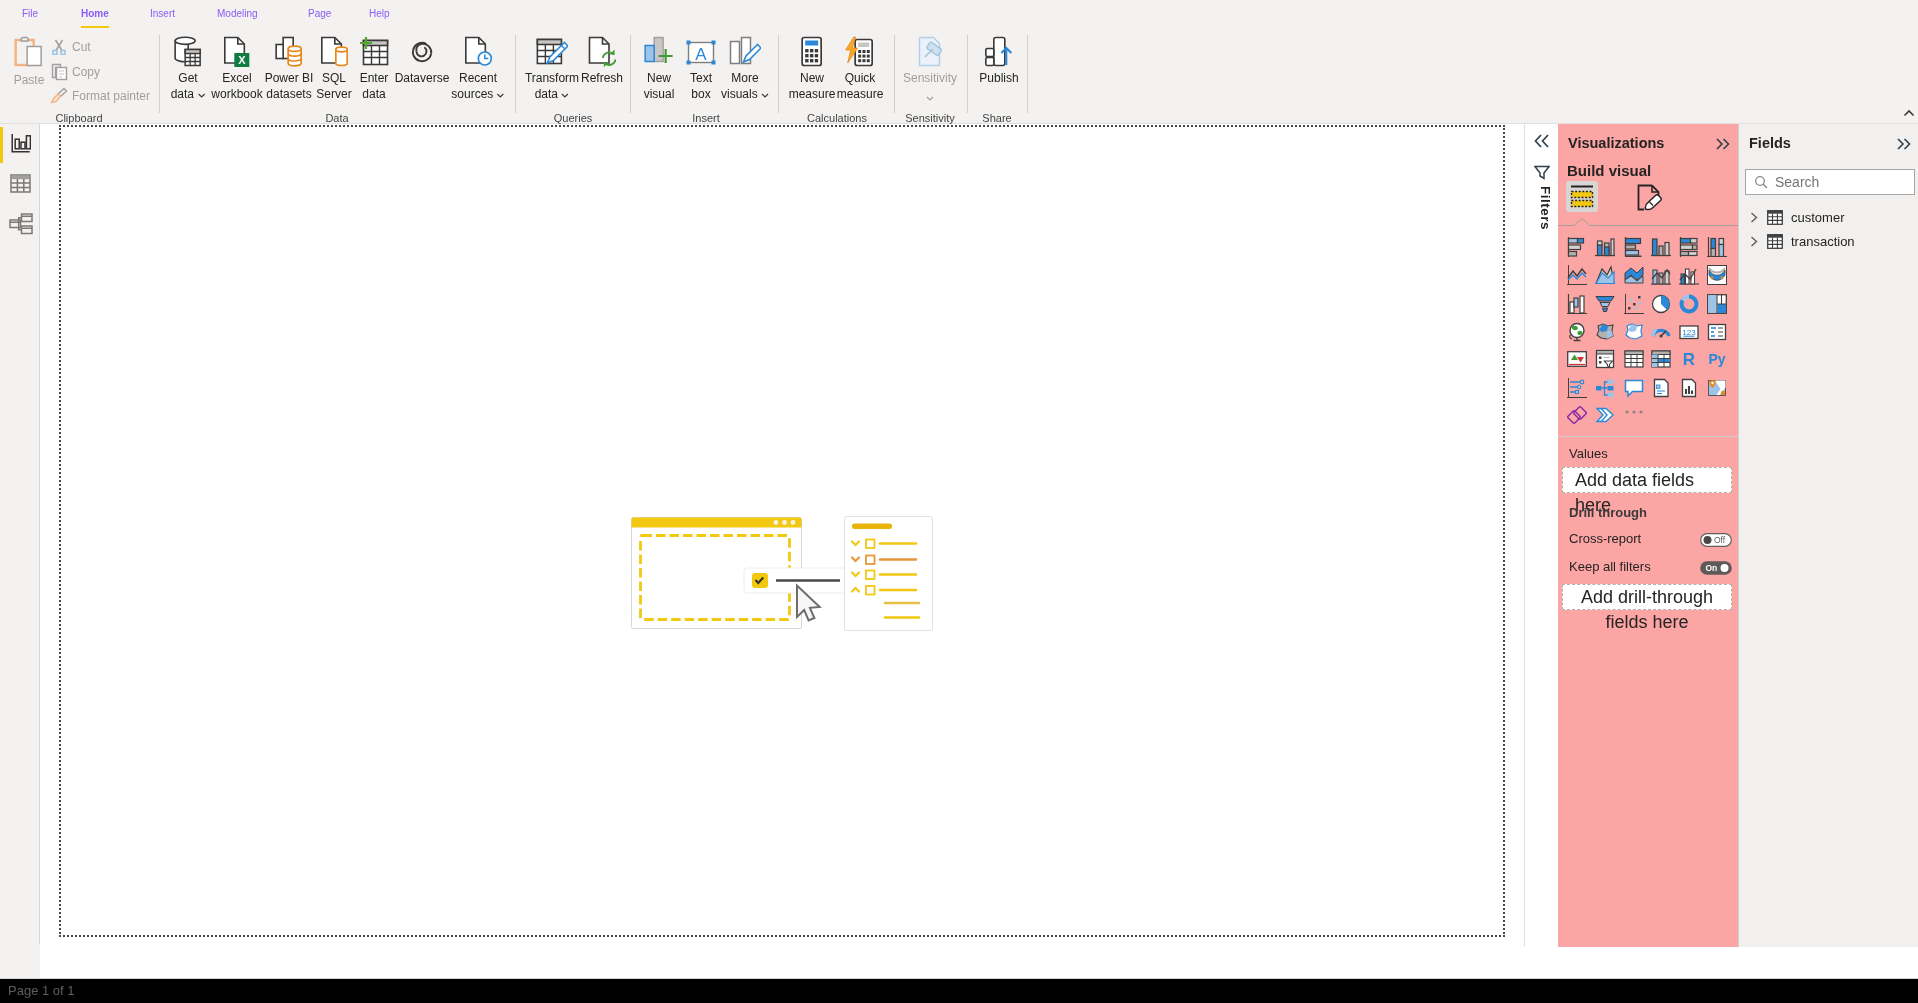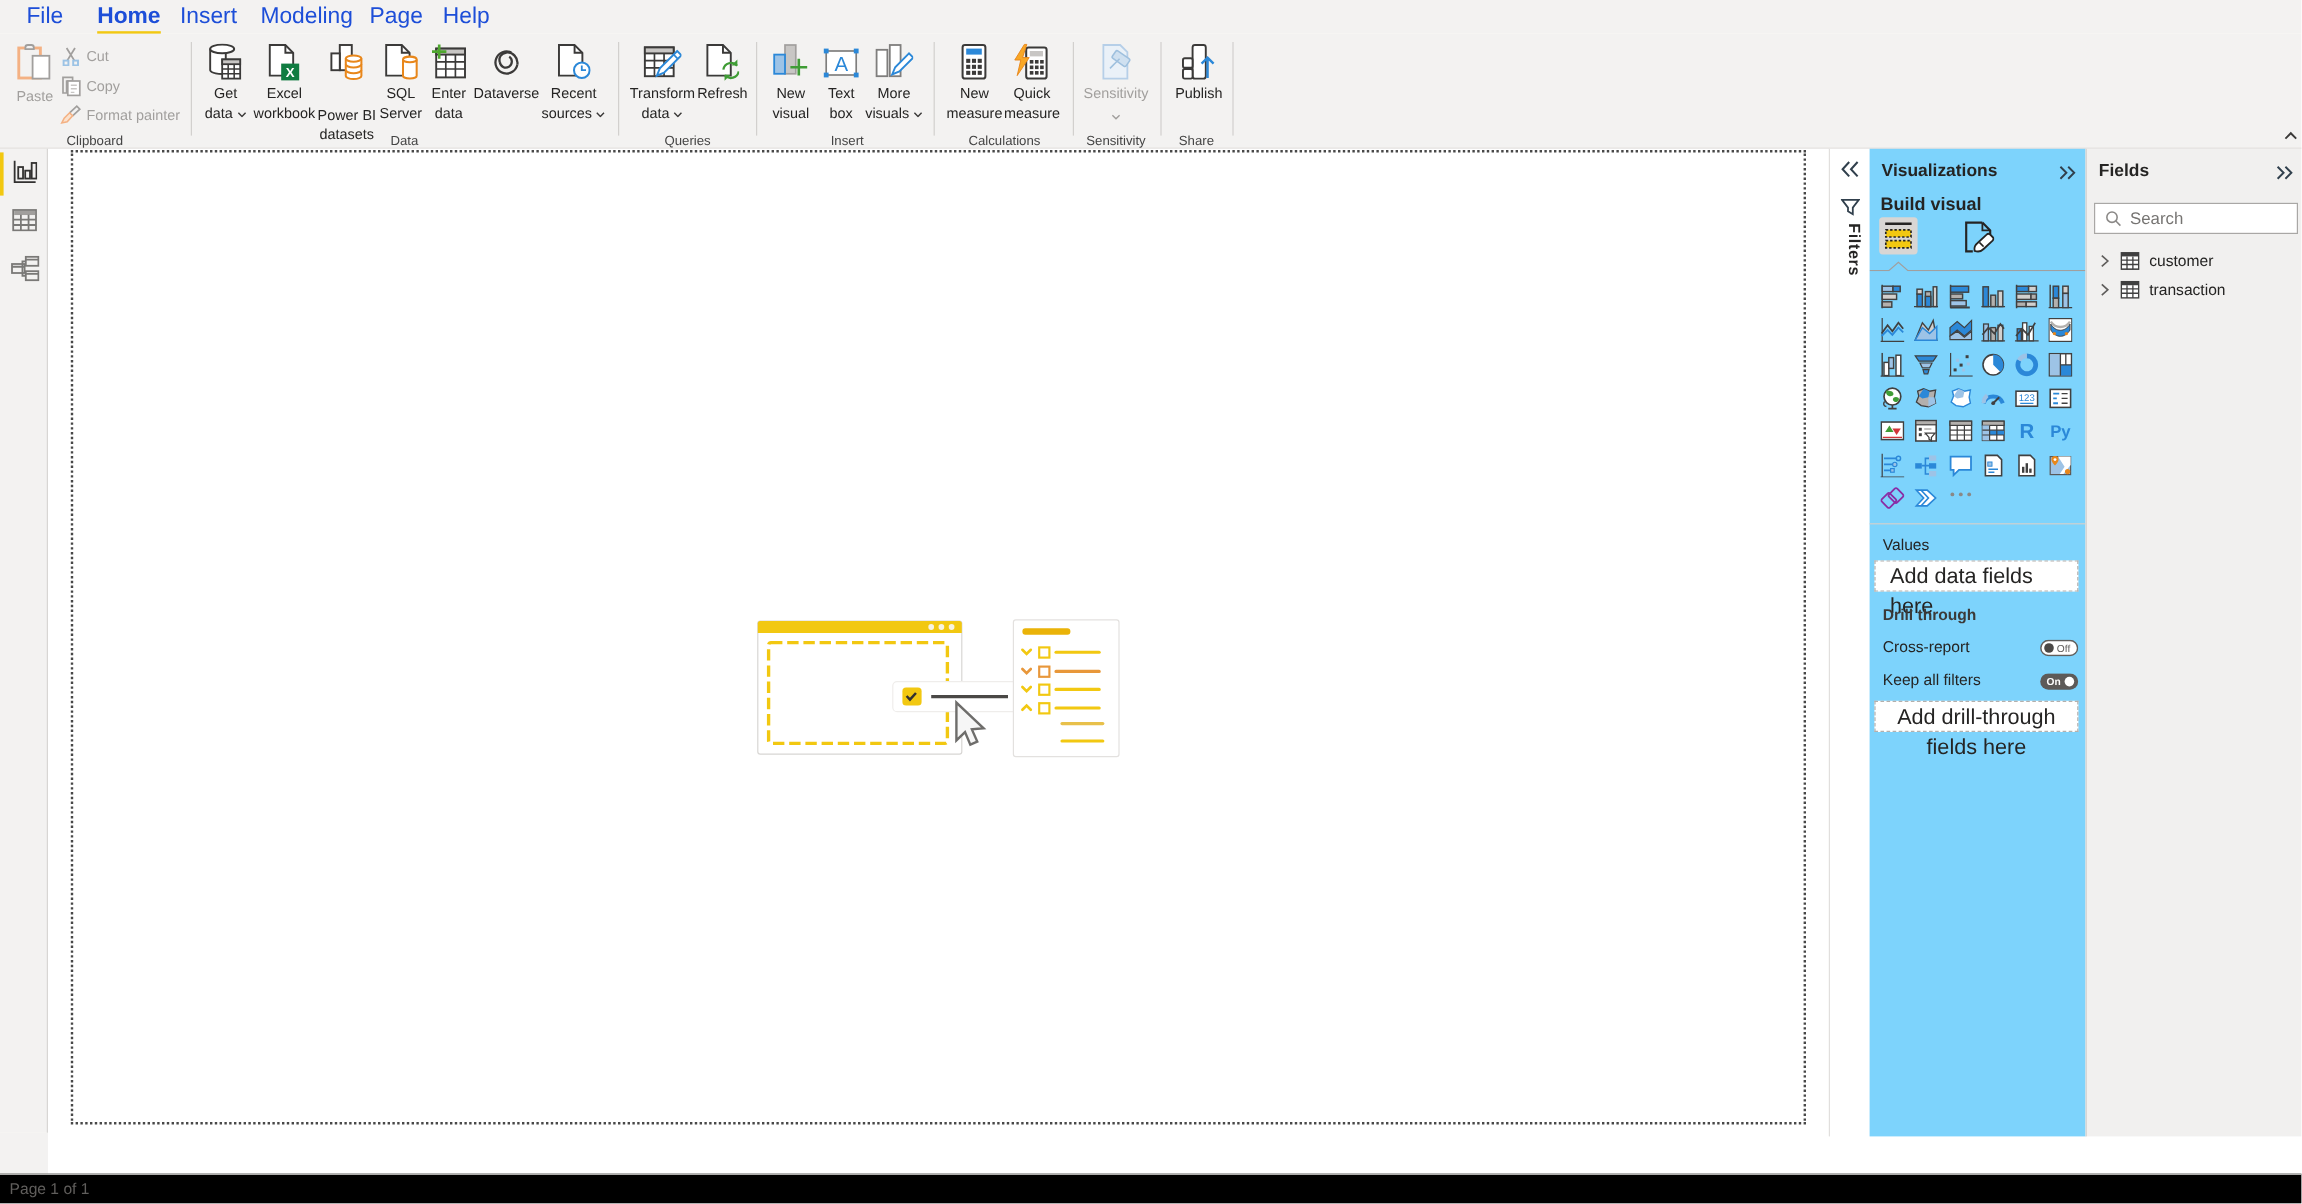--- a/index.html
+++ b/index.html
@@ -1,20 +1,20 @@
 <!DOCTYPE html>
 <html><head>
 <meta charset="utf-8">
 <style>
 * { margin:0; padding:0; box-sizing:border-box; }
 html,body { width:1918px; height:1003px; overflow:hidden; font-family:"Liberation Sans", sans-serif; background:#fff; }
 #app { position:relative; width:1918px; height:1003px; }
 
 #menubar { position:absolute; left:0; top:0; width:1918px; height:28px; background:#f3f2f1; }
-.mtab { position:absolute; top:0; height:28px; line-height:27px; font-size:19px; color:#1d4ed8; }
+.mtab { position:absolute; top:0; height:28px; line-height:27px; font-size:10px; color:#8b5cf6; }
 .mtab.sel { font-weight:bold; }
 .mtab.sel::after { content:""; position:absolute; left:0; right:0; bottom:-1px; height:3px; background:#f2c811; }
 
 #ribbon { position:absolute; left:0; top:28px; width:1918px; height:96px; background:#f3f2f1; border-bottom:1px solid #e1dfdd; }
 .rsep { position:absolute; top:7px; height:78px; width:1px; background:#d2d0ce; }
 .rgrouplabel { position:absolute; top:84px; font-size:11px; color:#444; text-align:center; transform:translateX(-50%); }
 .rbtn { position:absolute; text-align:center; transform:translateX(-50%); }
 .rbtn .ric { display:block; margin:0 auto; }
 .rlbl { font-size:12px; color:#252423; line-height:15.5px; white-space:nowrap; }
 .rlbl.gray, .graytext { color:#a19f9d; }
@@ -23,21 +23,21 @@
 #leftnav { position:absolute; left:0; top:124px; width:40px; height:820px; background:#f3f2f1; border-right:1px solid #d8d6d4; }
 #leftsel { position:absolute; left:0; top:3px; width:3px; height:36px; background:#f2c811; }
 
 #canvas { position:absolute; left:40px; top:124px; width:1484px; height:820px; background:#fff; }
 #dotted { position:absolute; left:19px; top:1px; width:1446px; height:812px; border:2px dotted #484848; }
 #bigtitle { position:absolute; left:0; top:282px; width:1484px; text-align:center; font-size:28.5px; font-weight:bold; letter-spacing:-1.4px; color:#252423; }
 #subtitle { position:absolute; left:0; top:332px; width:1484px; text-align:center; font-size:21px; letter-spacing:0.8px; color:#252423; }
 
 #filterstrip { position:absolute; left:1524px; top:124px; width:34px; height:823px; background:#fff; border-left:1px solid #e1dfdd; }
 
-#vizpane { position:absolute; left:1558px; top:124px; width:180px; height:823px; background:#7dd3fc; }
+#vizpane { position:absolute; left:1558px; top:124px; width:180px; height:823px; background:#fca5a5; }
 
 #fieldpane { position:absolute; left:1738px; top:124px; width:180px; height:823px; background:#f1f0ef; border-left:1px solid #d2d0ce; }
 
 #tabbar { position:absolute; left:40px; top:944px; width:1878px; height:34px; background:#f3f2f1; border-left:1px solid #d8d6d4; }
 #statusbar { position:absolute; left:0; top:978px; width:1918px; height:25px; background:#000000; border-top:1px solid #d8d6d4; font-size:13px; color:#605e5c; line-height:24px; padding-left:8px; }
 #bottomleft { position:absolute; left:0; top:944px; width:40px; height:34px; background:#f3f2f1; }
 .dashedbox { position:absolute; border:1px dashed #b3b0ad; background:#fff; font-size:18px; color:#252423; }
 .toggle-label { position:absolute; font-size:13px; color:#252423; }
 .vi { position:absolute; }
 </style>
@@ -135,21 +135,21 @@
     <div class="rbtn" style="left:289px;top:8px;">
       <svg class="ric" width="28" height="33" viewBox="0 0 28 33">
         <rect x="8.5" y="1.5" width="10" height="21" fill="#fff" stroke="#3b3a39" stroke-width="1.6"></rect>
         <rect x="1.5" y="8.5" width="7" height="14" fill="#fff" stroke="#3b3a39" stroke-width="1.6"></rect>
         <g>
           <path d="M13.5 12.8 v14.5 a6.5 2.6 0 0 0 13 0 v-14.5" fill="#fff" stroke="#e8871b" stroke-width="1.7"></path>
           <ellipse cx="20" cy="12.8" rx="6.5" ry="2.6" fill="#fff" stroke="#e8871b" stroke-width="1.7"></ellipse>
           <path d="M13.5 17.6 a6.5 2.6 0 0 0 13 0 M13.5 22.4 a6.5 2.6 0 0 0 13 0" fill="none" stroke="#e8871b" stroke-width="1.7"></path>
         </g>
       </svg>
-      <div class="rlbl" style="margin-top:20px;text-align:center;">Power BI<br>datasets</div>
+      <div class="rlbl" style="margin-top:2px;text-align:center;">Power BI<br>datasets</div>
     </div>
 
     <div class="rbtn" style="left:334px;top:8px;">
       <svg class="ric" width="28" height="33" viewBox="0 0 28 33">
         <path d="M1.5 1.5 h13 l6.5 6.5 v19 h-19.5 z" fill="#fff" stroke="#3b3a39" stroke-width="1.6"></path>
         <path d="M14.5 1.5 v6.5 h6.5" fill="none" stroke="#3b3a39" stroke-width="1.6"></path>
         <g>
           <path d="M15.5 13.5 v13.7 a5.7 2.3 0 0 0 11.4 0 v-13.7" fill="#fff" stroke="#e8871b" stroke-width="1.7"></path>
           <ellipse cx="21.2" cy="13.5" rx="5.7" ry="2.3" fill="#fff" stroke="#e8871b" stroke-width="1.7"></ellipse>
         </g>

